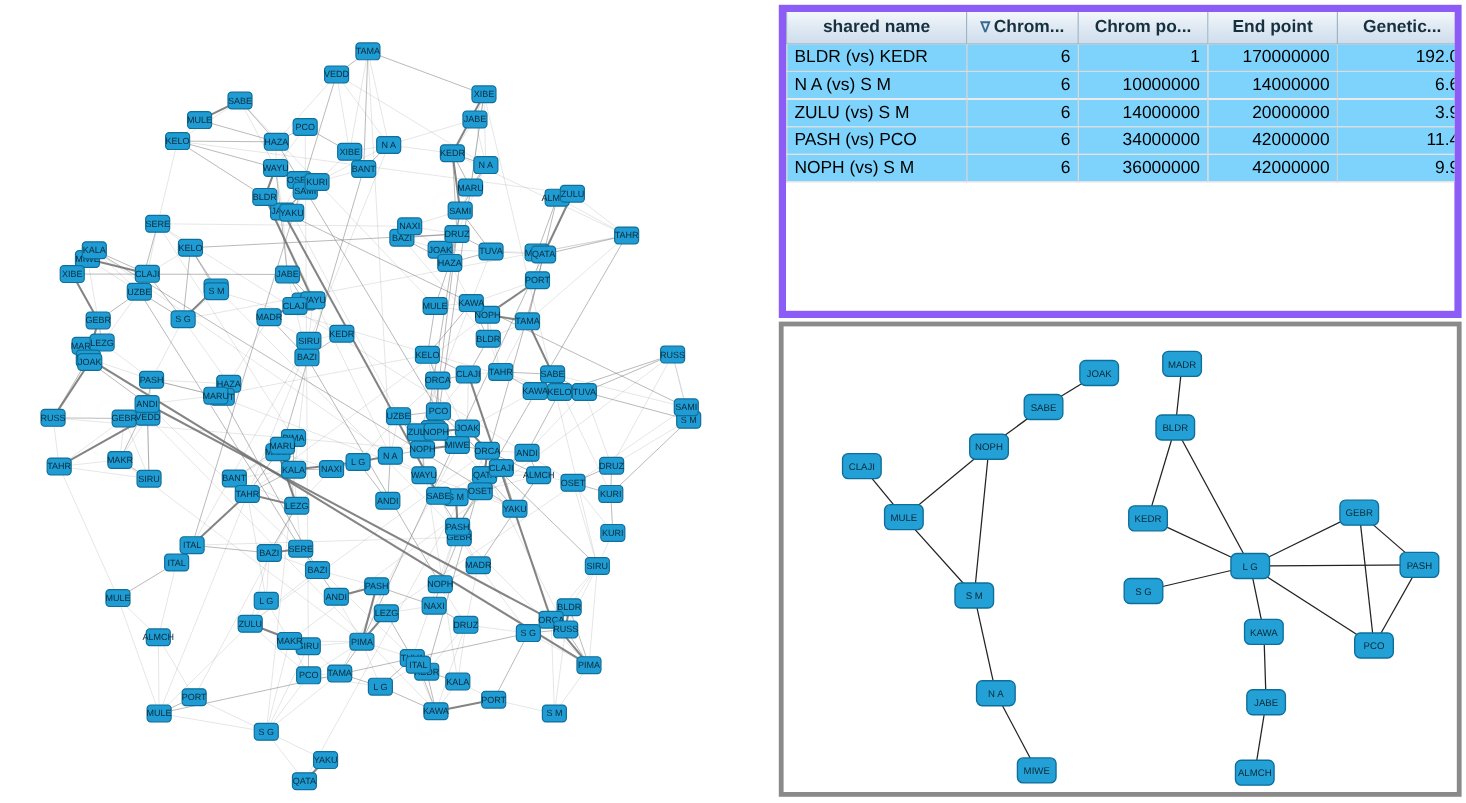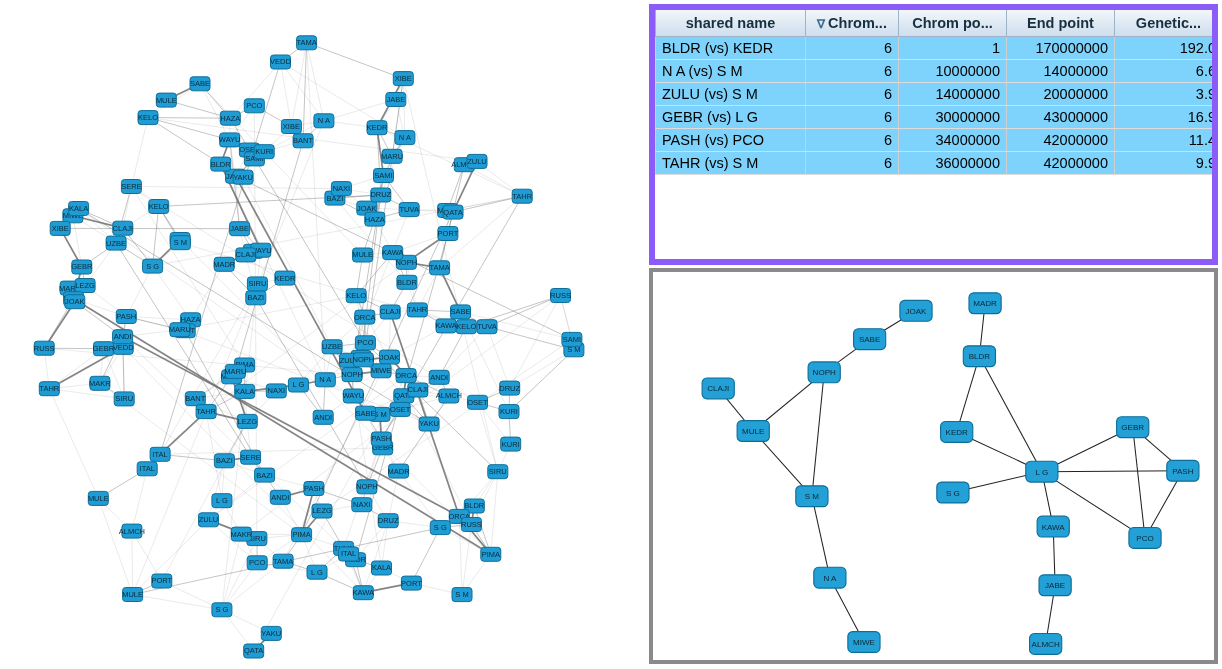--- a/index.html
+++ b/index.html
@@ -1305,35 +1305,28 @@
               <td class="col-num">6.6</td>
             </tr>
             <tr>
               <td class="col-name">ZULU (vs) S M</td>
               <td class="col-num">6</td>
               <td class="col-num">14000000</td>
               <td class="col-num">20000000</td>
               <td class="col-num">3.9</td>
             </tr>
             <tr>
-              <td class="col-name">GEBR (vs) L G</td>
-              <td class="col-num">6</td>
-              <td class="col-num">30000000</td>
-              <td class="col-num">43000000</td>
-              <td class="col-num">16.9</td>
-            </tr>
-            <tr>
               <td class="col-name">PASH (vs) PCO</td>
               <td class="col-num">6</td>
               <td class="col-num">34000000</td>
               <td class="col-num">42000000</td>
               <td class="col-num">11.4</td>
             </tr>
             <tr>
-              <td class="col-name">TAHR (vs) S M</td>
+              <td class="col-name">NOPH (vs) S M</td>
               <td class="col-num">6</td>
               <td class="col-num">36000000</td>
               <td class="col-num">42000000</td>
               <td class="col-num">9.9</td>
             </tr>
           </tbody>
       </table>
     </div>
 
     <div id="subnetwork-panel">

